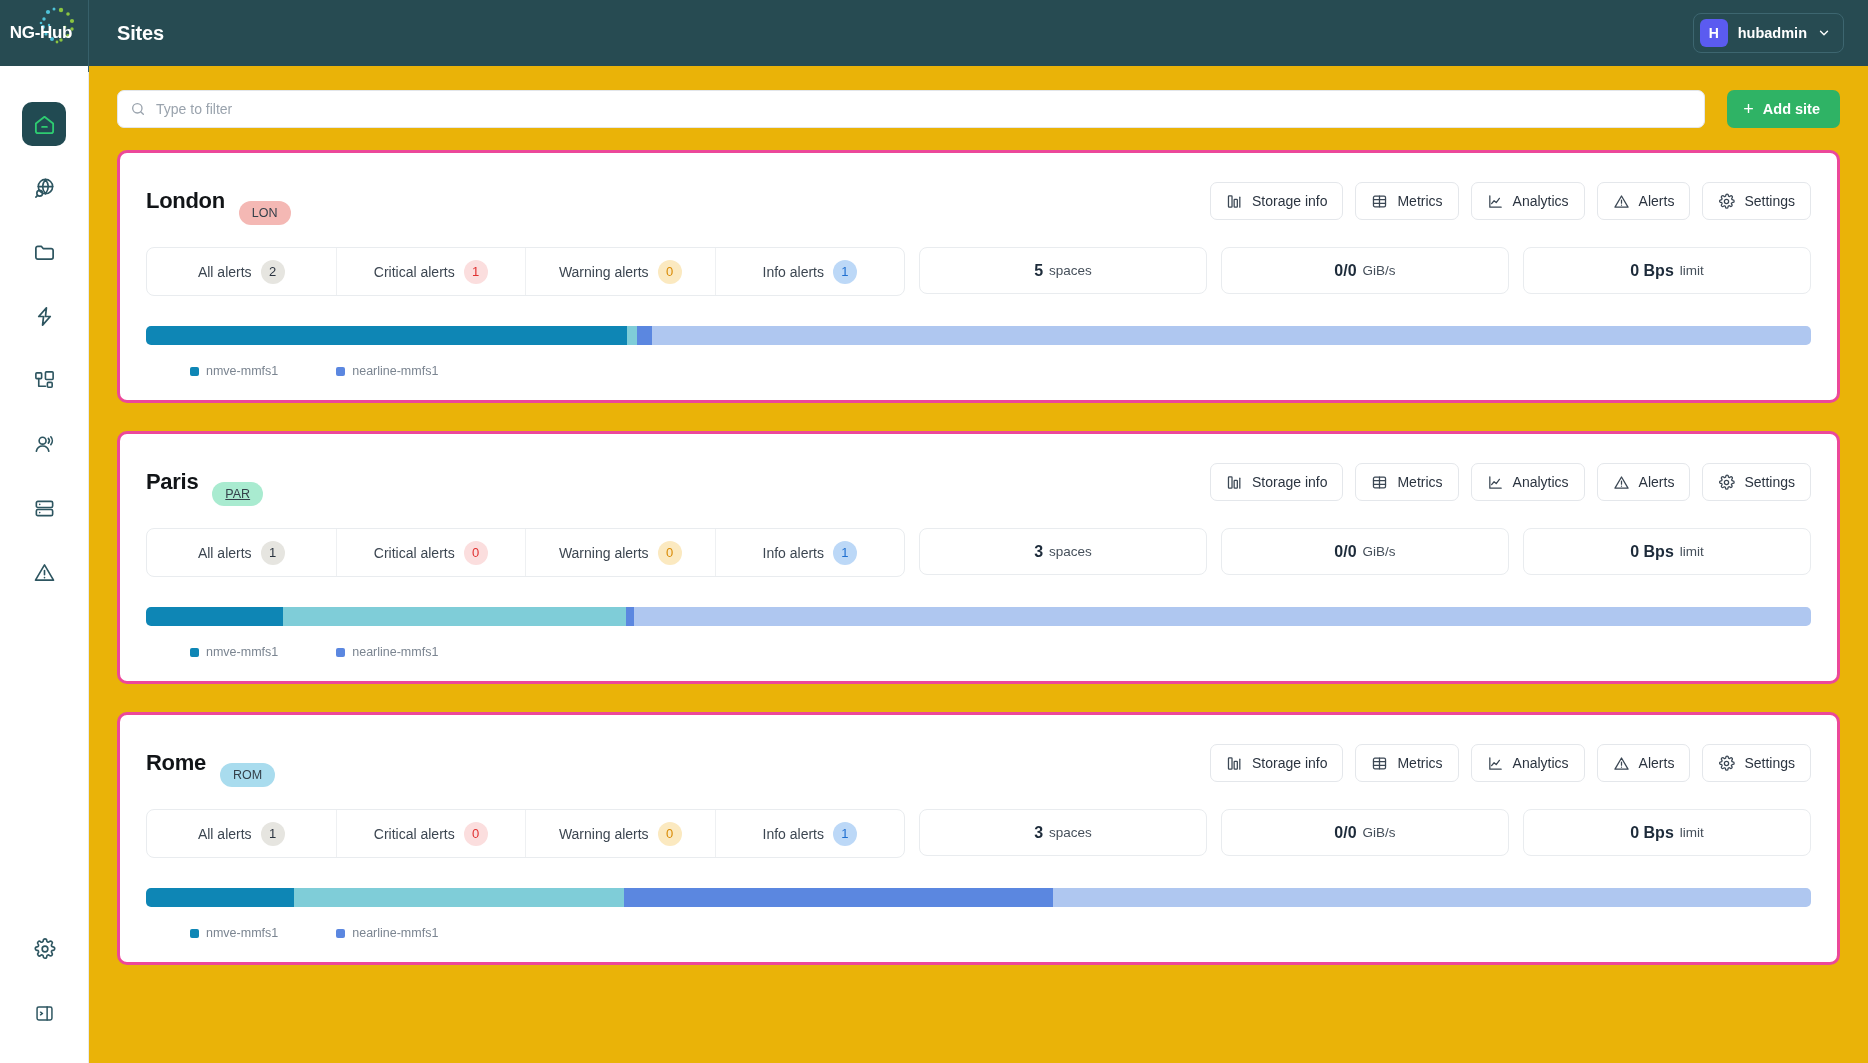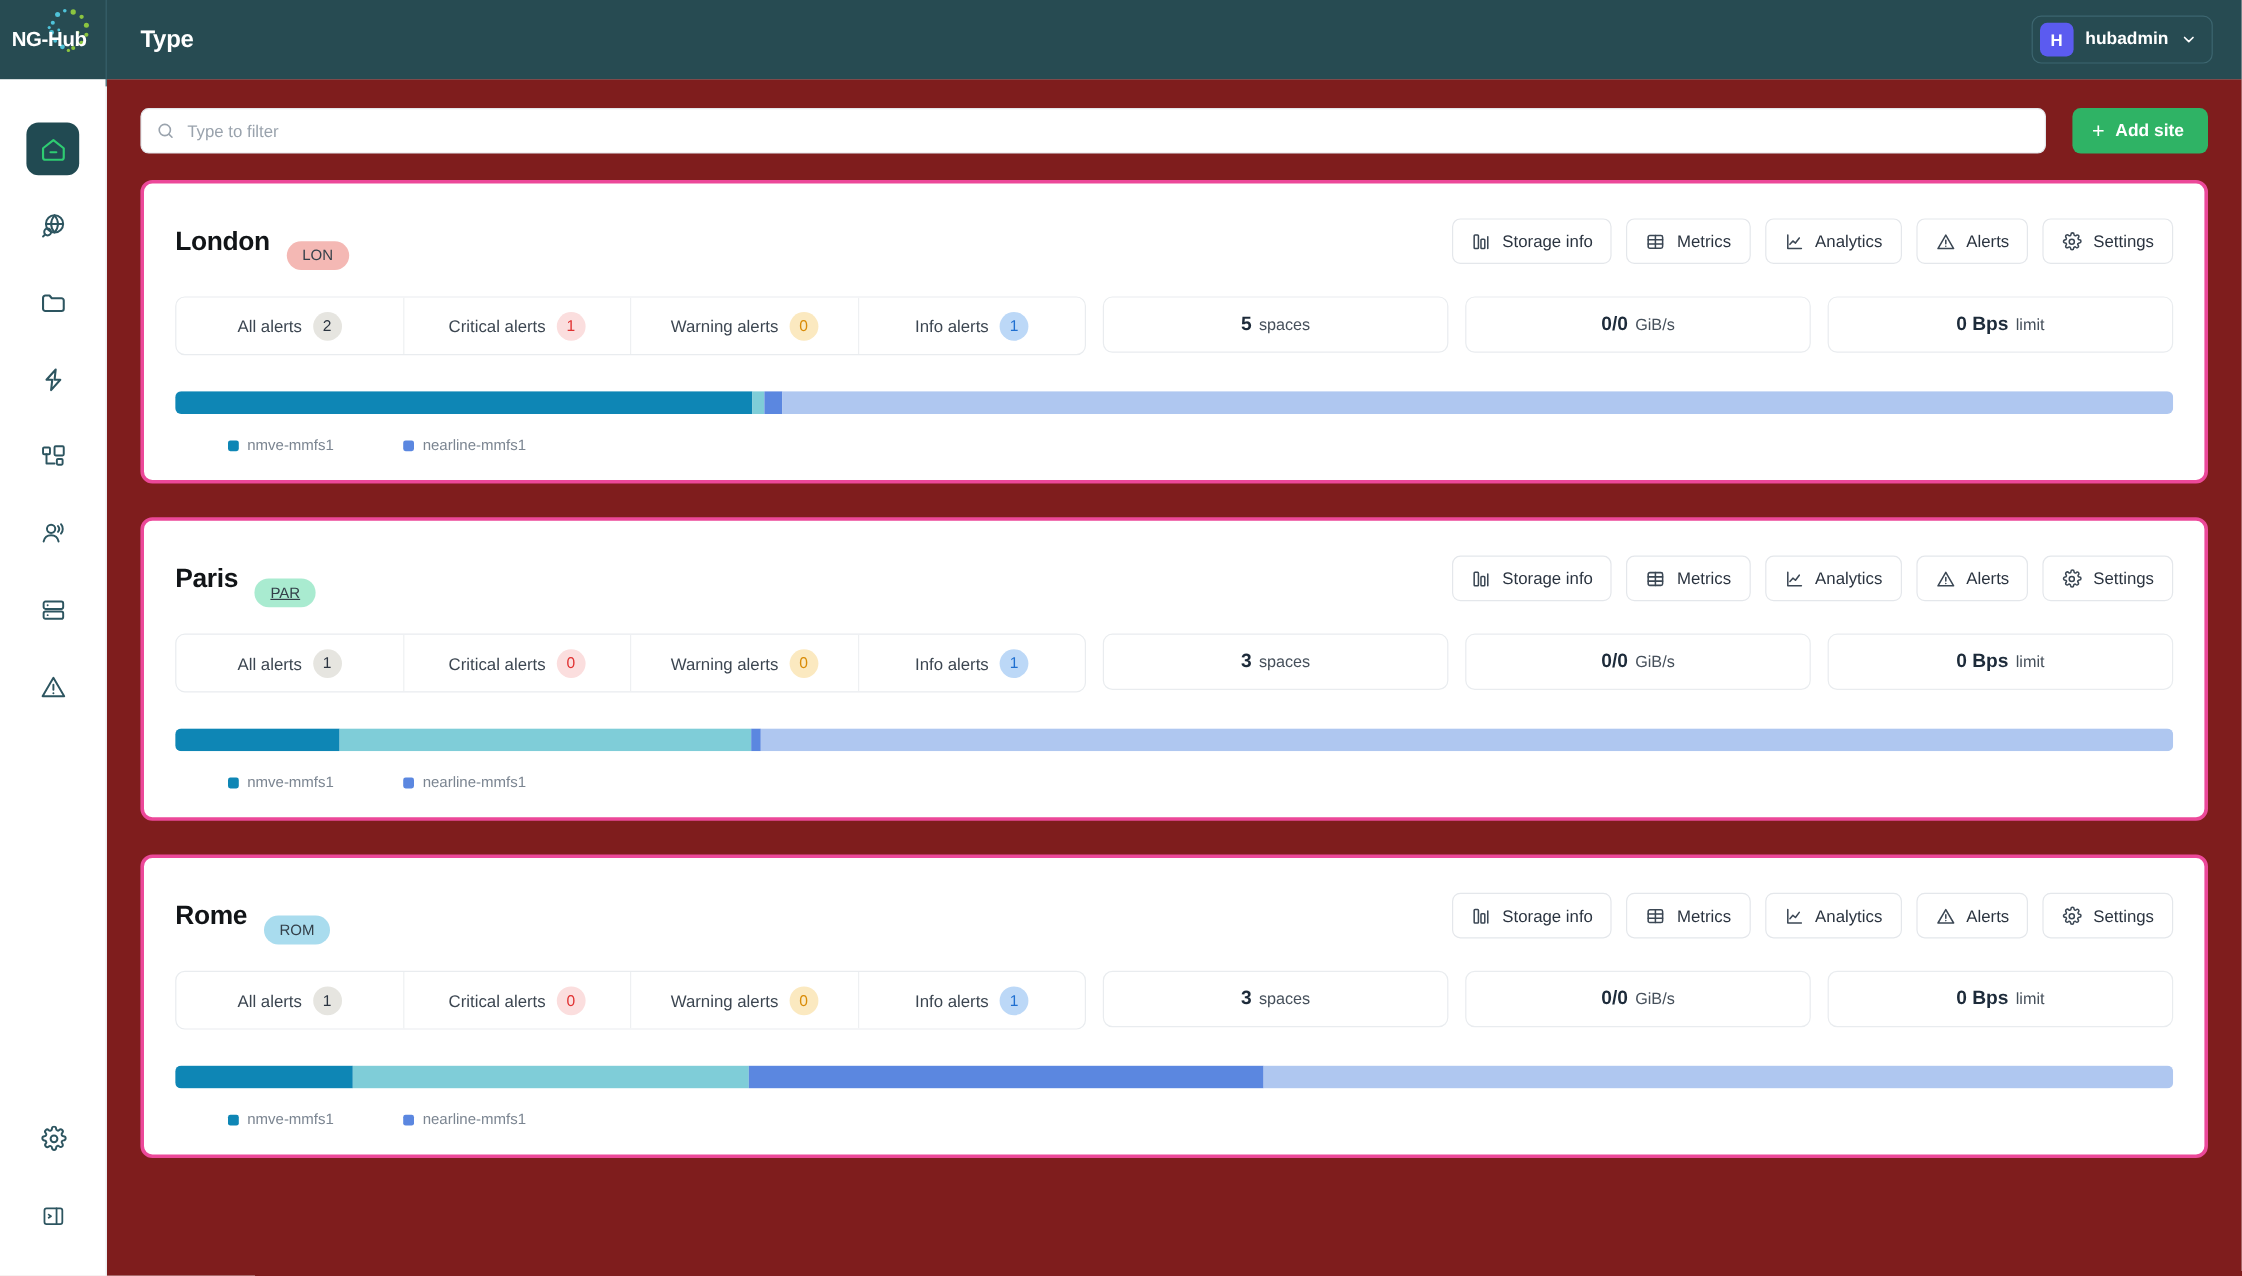--- a/index.html
+++ b/index.html
@@ -67,21 +67,21 @@
   }
   .nav-item.active { background: #214a52; color: #2ecc71; }
   .nav-slot { height: 64px; display: flex; align-items: center; justify-content: center; }
   .nav-top { padding-top: 26px; }
   .nav-bottom { position: absolute; bottom: 18px; left: 0; width: 89px; }
 
   
   .main {
     position: absolute; top: 66px; left: 89px;
     width: 1779px; height: 997px;
-    background: #7f1d1d;
+    background: #eab308;
     overflow: hidden;
   }
   .toolbar {
     display: flex; align-items: center; gap: 0;
     padding: 24px 28px 0 28px;
   }
   .search-wrap {
     flex: 1; height: 38px; position: relative;
     background: #ffffff; border: 1px solid #e3e6ea; border-radius: 7px;
     display: flex; align-items: center;
@@ -200,21 +200,21 @@
           <circle cx="34" cy="11" r="1.8"></circle>
         <circle cx="38" cy="18" r="2.1"></circle>
           <circle cx="38" cy="26" r="1.7"></circle>
         <circle cx="34" cy="33" r="2"></circle>
           <circle cx="27" cy="37" r="1.7"></circle>
         <circle cx="31" cy="24" r="1.3"></circle>
           <circle cx="23" cy="39" r="1.4"></circle>
       </g>
     </svg>
   </div>
-  <div class="page-title">Type</div>
+  <div class="page-title">Sites</div>
 
   <div class="user-menu">
     <div class="avatar">H</div>
     <span class="user-name">hubadmin</span>
     <svg class="chev" width="14" height="14" viewBox="0 0 24 24" fill="none" stroke="#ffffff" stroke-width="2.4" stroke-linecap="round" stroke-linejoin="round">
       <polyline points="6 9 12 15 18 9"></polyline>
     </svg>
   </div>
 </div>
 

